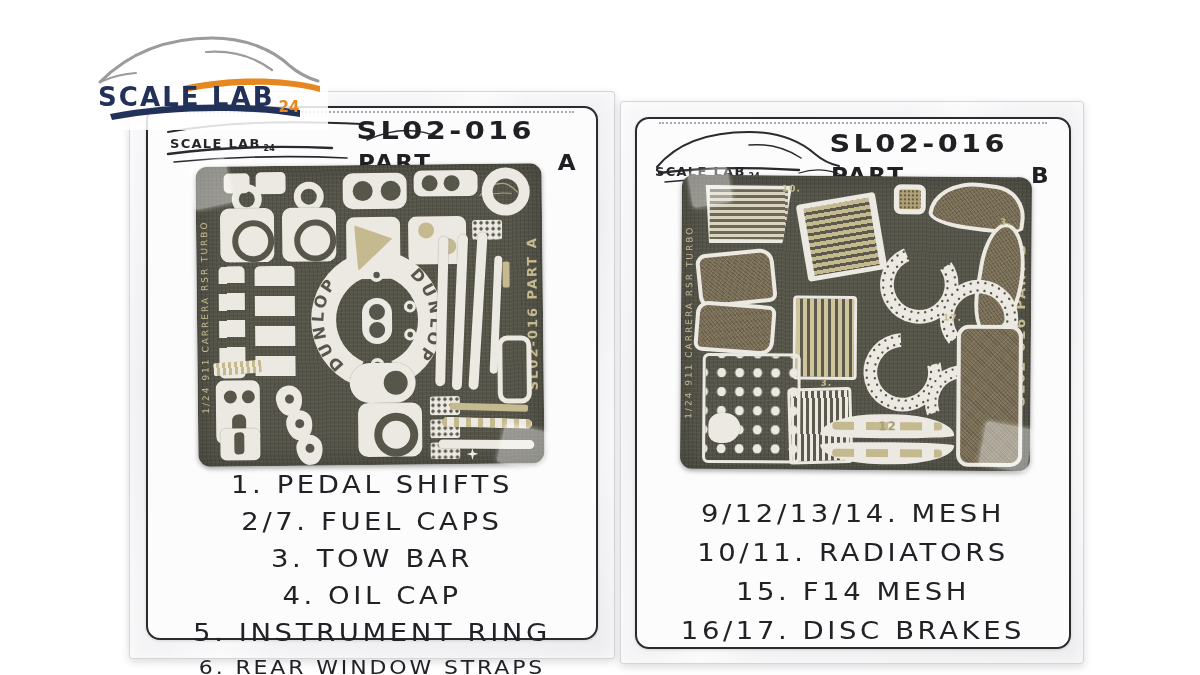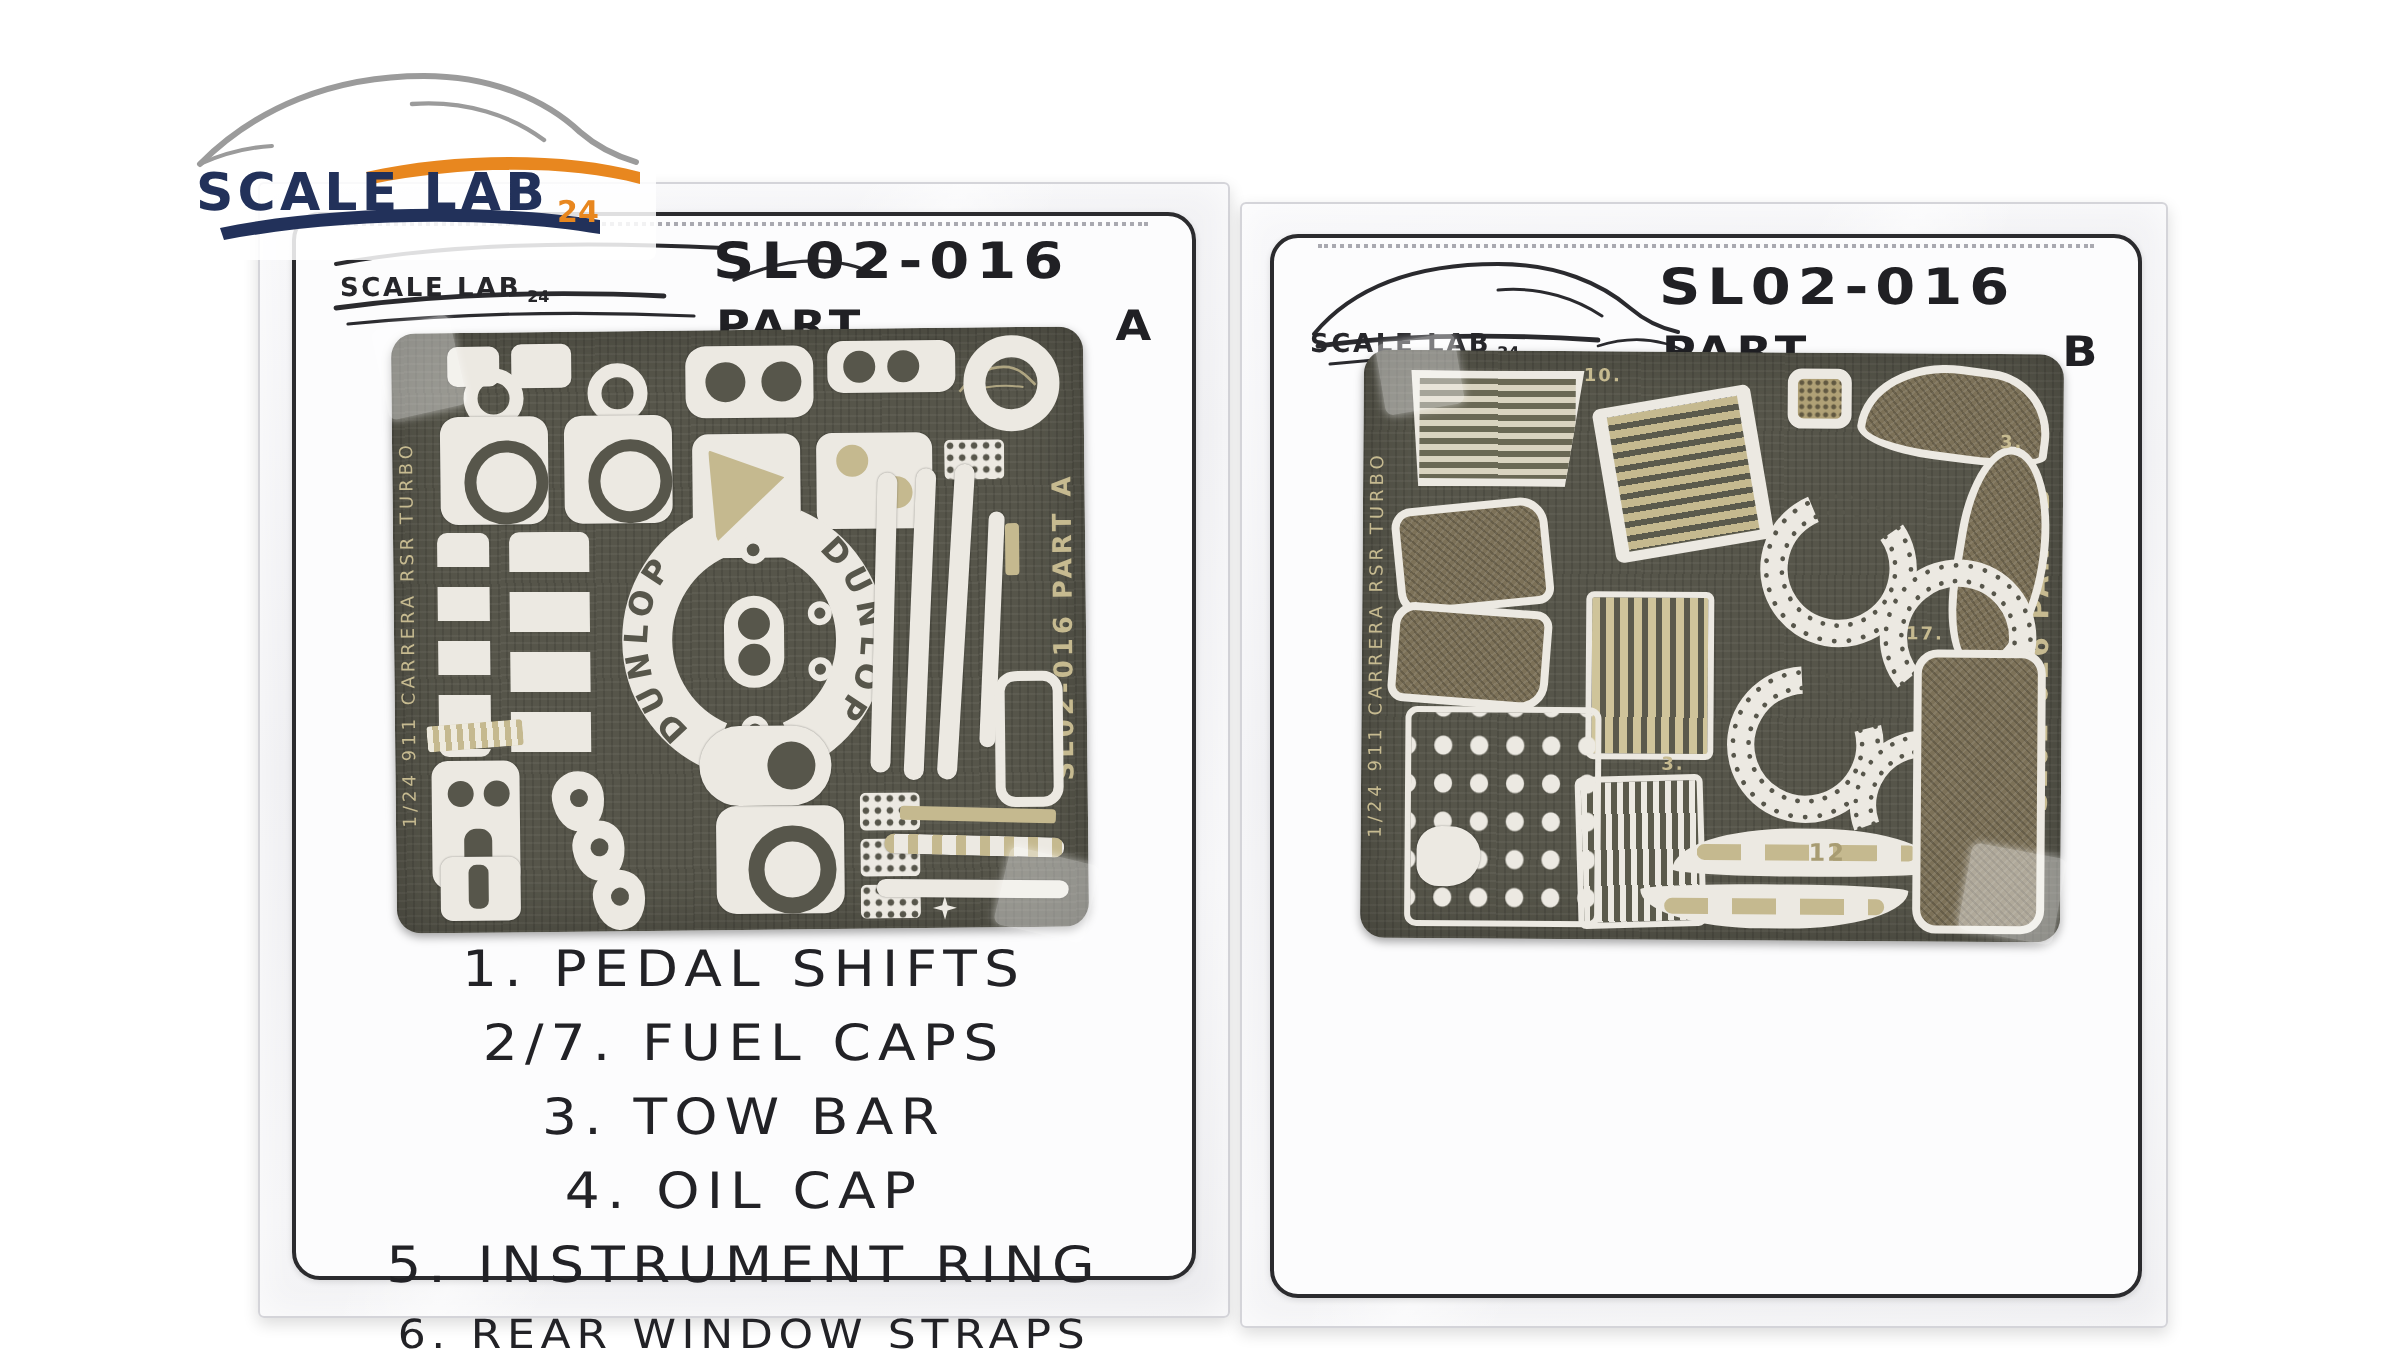--- a/index.html
+++ b/index.html
@@ -72,21 +72,21 @@
   .outl{background:transparent;border:5px solid #ece9e2;border-radius:10px;}
   .mesh{background-color:#ece9e2;background-image:radial-gradient(#57564b 1.4px, transparent 1.9px);background-size:6px 6px;border-radius:3px;}
   .brown{background:#7c7158;border:4px solid #ece9e2;border-radius:8px;
     background-image:repeating-linear-gradient(45deg, rgba(0,0,0,.18) 0 1px, transparent 1px 3px),
                      repeating-linear-gradient(-45deg, rgba(255,255,255,.08) 0 1px, transparent 1px 3px);}
   .tan{background:#c5b98f;border-radius:2px;}
   .tape{background:rgba(255,255,255,.40);border-radius:4px;box-shadow:0 0 5px rgba(255,255,255,.55);}
   .shield{background:#ece9e2;border-radius:50% 50% 46% 46% / 42% 42% 58% 58%;}
   .star{background:#ece9e2;clip-path:polygon(50% 0,61% 39%,100% 50%,61% 61%,50% 100%,39% 61%,0 50%,39% 39%);}
   .grille-wrap{background:#ece9e2;}
-  .flabel{color:#c6ba90;font-size:9px;letter-spacing:1px;font-weight:600;margin-left:10px;}
+  .flabel{color:#c6ba90;font-size:9px;letter-spacing:1px;font-weight:600;}
   .flabel.big{font-size:12px;}
   svg{display:block;}
 </style>
 </head>
 <body>
 
 <div class="scene">
 
   <div class="sleeve" style="left:129px;top:91px;width:484px;height:566px;">
     <div class="wrinkle"></div>
@@ -306,35 +306,41 @@
           <circle cx="47" cy="47" r="29" fill="none" stroke="#57564b" stroke-width="2.4" stroke-dasharray="0.1 7" stroke-linecap="round"></circle>
         </svg>
 
         <div style="left:112px;top:120px;width:58px;height:78px;border:3px solid #ece9e2;background:repeating-linear-gradient(90deg,#cfc49a 0 4px,#5b5a4c 4px 7px);border-radius:4px;"></div>
         <div class="flabel" style="left:140px;top:202px;">3.</div>
         <div style="left:108px;top:212px;width:58px;height:70px;border:3px solid #ece9e2;background:repeating-linear-gradient(90deg,#ece9e2 0 3px,#5b5a4c 3px 6px);border-radius:4px;transform:rotate(-2deg);"></div>
 
         <div style="left:22px;top:178px;width:92px;height:104px;border:3px solid #ece9e2;border-radius:6px;background-image:radial-gradient(#ece9e2 4.2px,transparent 4.8px);background-size:18px 19px;background-position:7px 7px;"></div>
         <div class="wp" style="left:28px;top:238px;width:32px;height:30px;border-radius:45% 55% 60% 40%;"></div>
 
-        <div style="left:156px;top:238px;width:134px;height:24px;background:#ece9e2;border-radius:50% / 95% 95% 15% 15%;">
+        <div style="left:140px;top:238px;width:134px;height:24px;background:#ece9e2;border-radius:50% / 95% 95% 15% 15%;">
           <div style="position:absolute;left:12px;top:8px;right:12px;height:8px;background:repeating-linear-gradient(90deg,#c5b98f 0 22px,transparent 22px 34px);border-radius:4px;"></div>
           <div class="flabel big" style="position:absolute;left:58px;top:5px;color:#a89c72;">12</div>
         </div>
         <div style="left:140px;top:266px;width:134px;height:22px;background:#ece9e2;border-radius:50% / 15% 15% 95% 95%;">
           <div style="position:absolute;left:12px;top:7px;right:12px;height:8px;background:repeating-linear-gradient(90deg,#c5b98f 0 22px,transparent 22px 34px);border-radius:4px;"></div>
         </div>
 
         <div class="flabel" style="left:262px;top:136px;">17.</div>
         <div class="brown" style="left:276px;top:148px;width:58px;height:134px;border-radius:12px;"></div>
 
         <div class="tape" style="left:8px;top:-6px;width:40px;height:36px;transform:rotate(-10deg);"></div>
         <div class="tape" style="left:302px;top:248px;width:48px;height:44px;transform:rotate(10deg);"></div>
       </div>
 
+      <div class="plist" style="top:380px;">
+        <div class="pline" style="margin-bottom:10px;">9/12/13/14. MESH</div>
+        <div class="pline" style="margin-bottom:10px;">10/11. RADIATORS</div>
+        <div class="pline" style="margin-bottom:10px;">15. F14 MESH</div>
+        <div class="pline">16/17. DISC BRAKES</div>
+      </div>
     </div>
   </div>
 
   <div class="logoblock" style="left:88px;top:26px;width:240px;height:104px;z-index:6;">
     <div style="position:absolute;inset:0;background:rgba(255,255,255,.85);border-radius:4px;"></div>
     <svg style="position:absolute;inset:0;" width="240" height="104" viewBox="0 0 240 104">
       <path d="M12 56 C40 28 78 12 124 12 C158 12 185 24 202 40 C210 47 220 52 230 55" stroke="#9b9b9b" stroke-width="3" fill="none" stroke-linecap="round"></path>
       <path d="M118 26 C145 24 168 32 184 44" stroke="#9b9b9b" stroke-width="2.2" fill="none" stroke-linecap="round"></path>
       <path d="M12 56 Q30 48 48 47" stroke="#9b9b9b" stroke-width="2" fill="none" stroke-linecap="round"></path>
       <path d="M95 60 C140 50 195 50 232 60 L232 66 C195 56 142 57 98 66 Z" fill="#e8871f"></path>

